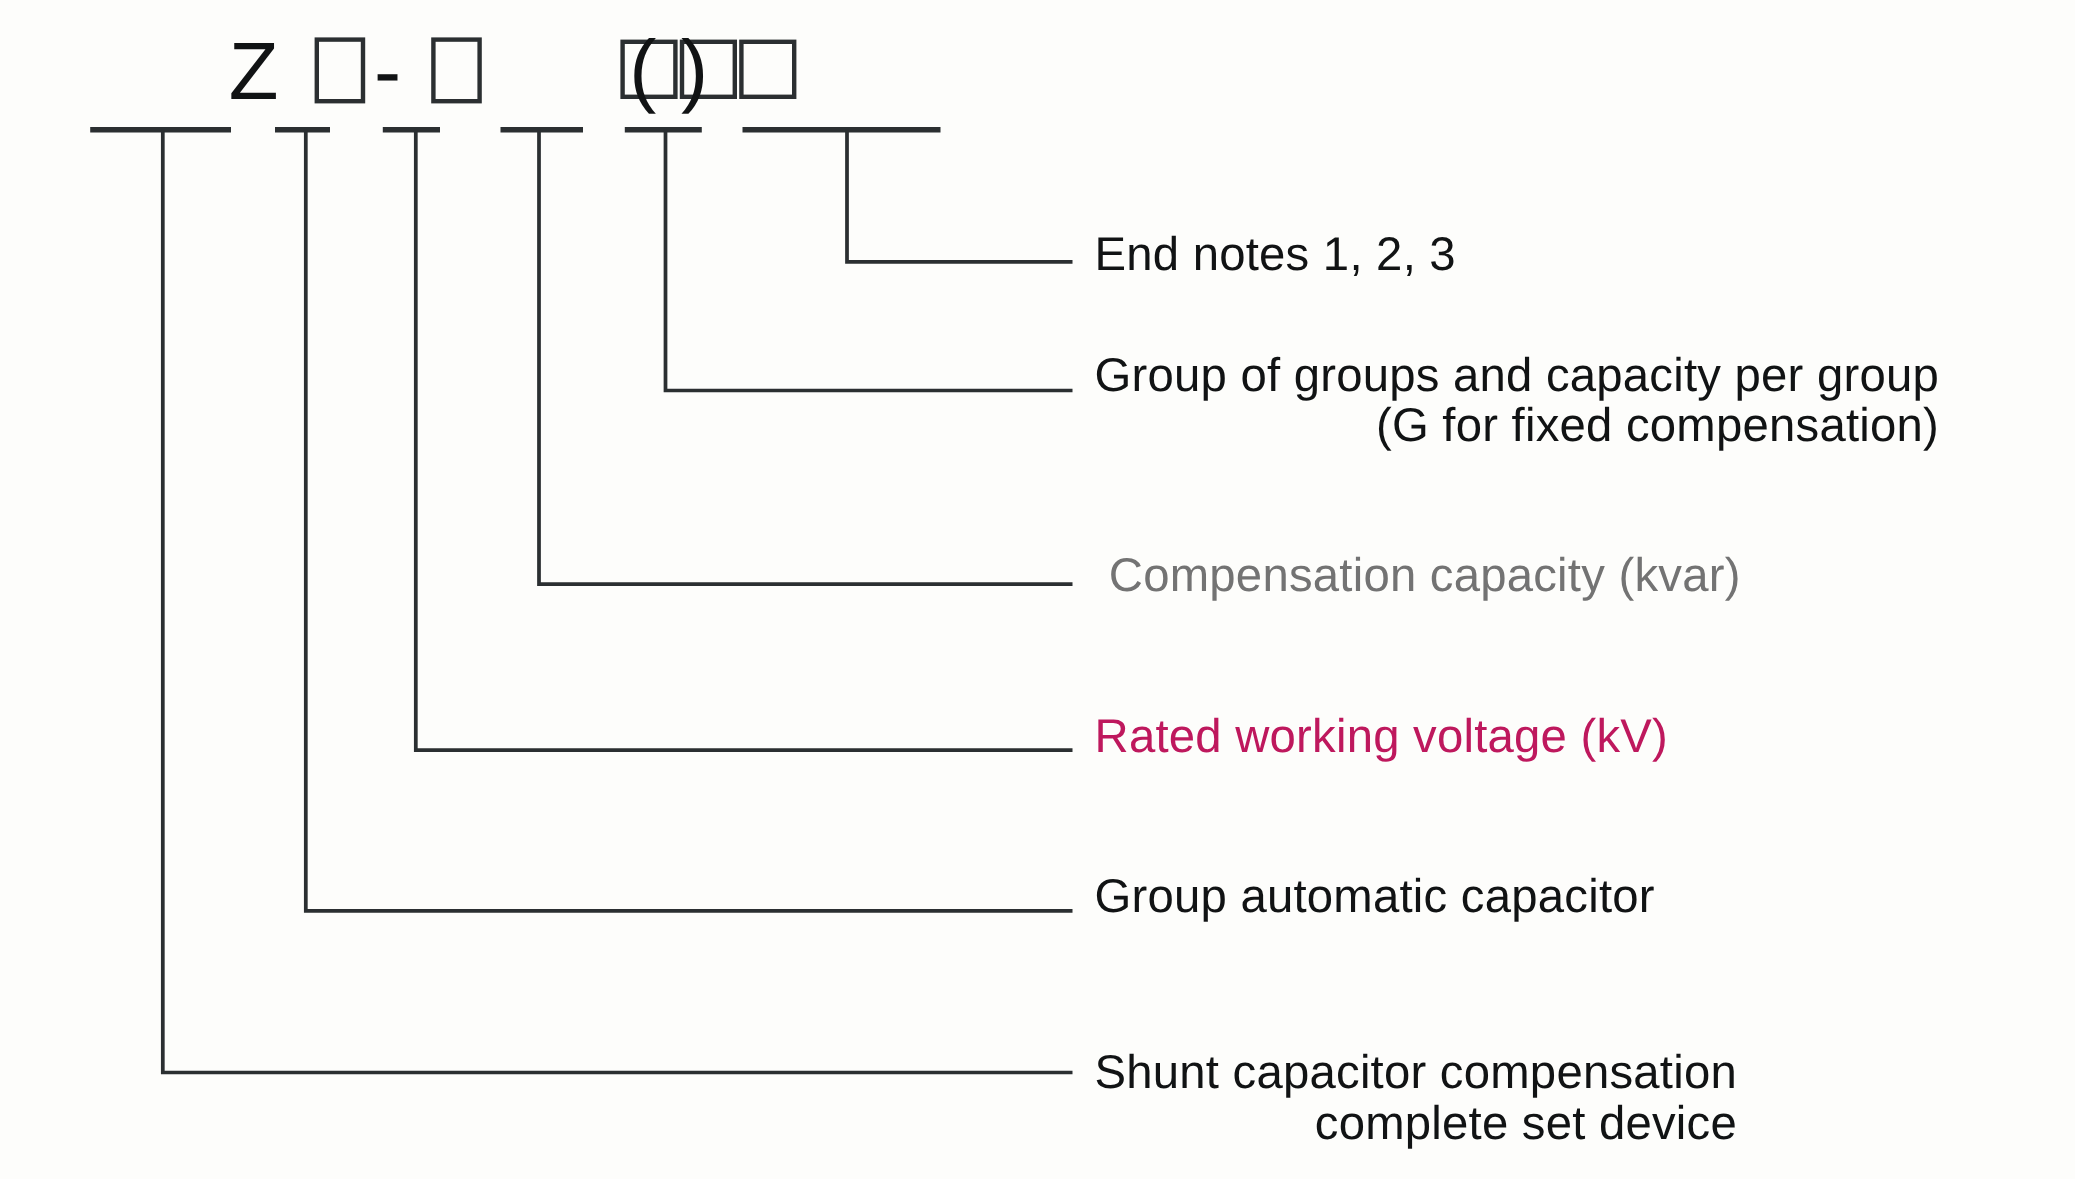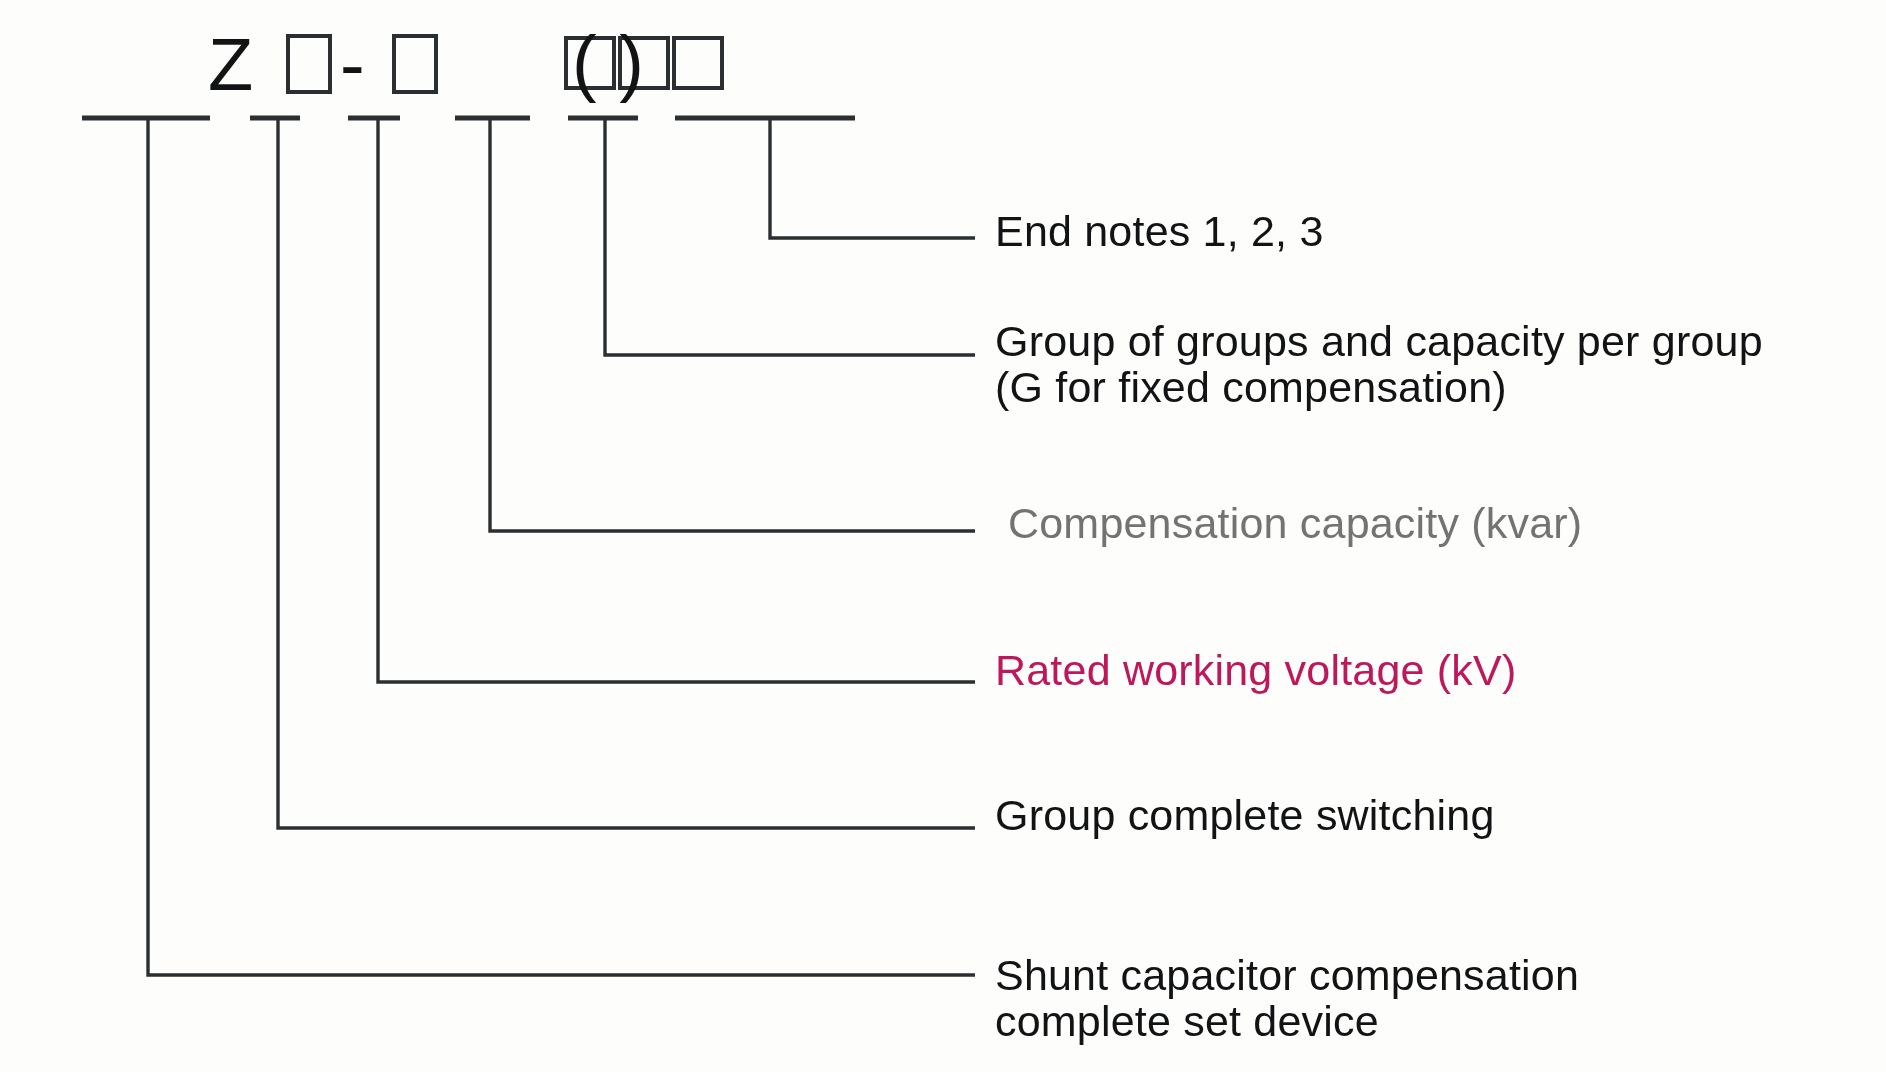--- a/index.html
+++ b/index.html
@@ -45,20 +45,21 @@
   }
   .label {
     position: absolute;
     font-family: "Liberation Sans", sans-serif;
     font-size: 43px;
     font-weight: 400;
     color: #111314;
     line-height: 1.07;
     white-space: pre-line;
     letter-spacing: 0.2px;
+    text-align: right;
   }
 </style>
 </head>
 <body>
 
 <div id="canvas">
 
   <svg id="diagram-svg" viewBox="0 0 1886 1072" xmlns="http://www.w3.org/2000/svg">
     <g id="svg-leaders">
         <line x1="675" y1="118" x2="855" y2="118" stroke="#2b2f31" stroke-width="5"></line>
@@ -88,18 +89,18 @@
     <span class="code-token" style="left: 340px; top: 28px; color: rgb(17, 19, 20);">-</span>
     <span class="code-token" style="left: 572px; top: 26px; color: rgb(17, 19, 20);">( )</span>
   </div>
 
   <div class="label-layer">
     <div class="label" style="left: 995px; top: 208px; color: rgb(17, 19, 20);">End notes 1, 2, 3</div>
     <div class="label" style="left: 995px; top: 318px; color: rgb(17, 19, 20);">Group of groups and capacity per group
 (G for fixed compensation)</div>
     <div class="label" style="left: 1008px; top: 500px; color: #737373;">Compensation capacity (kvar)</div>
     <div class="label" style="left: 995px; top: 647px; color: #be185d;">Rated working voltage (kV)</div>
-    <div class="label" style="left: 995px; top: 792px; color: rgb(17, 19, 20);">Group complete switching</div>
+    <div class="label" style="left: 995px; top: 792px; color: rgb(17, 19, 20);">Group automatic capacitor</div>
     <div class="label" style="left: 995px; top: 952px; color: rgb(17, 19, 20);">Shunt capacitor compensation
 complete set device</div>
   </div>
 
 </div>
 
 </body></html>

